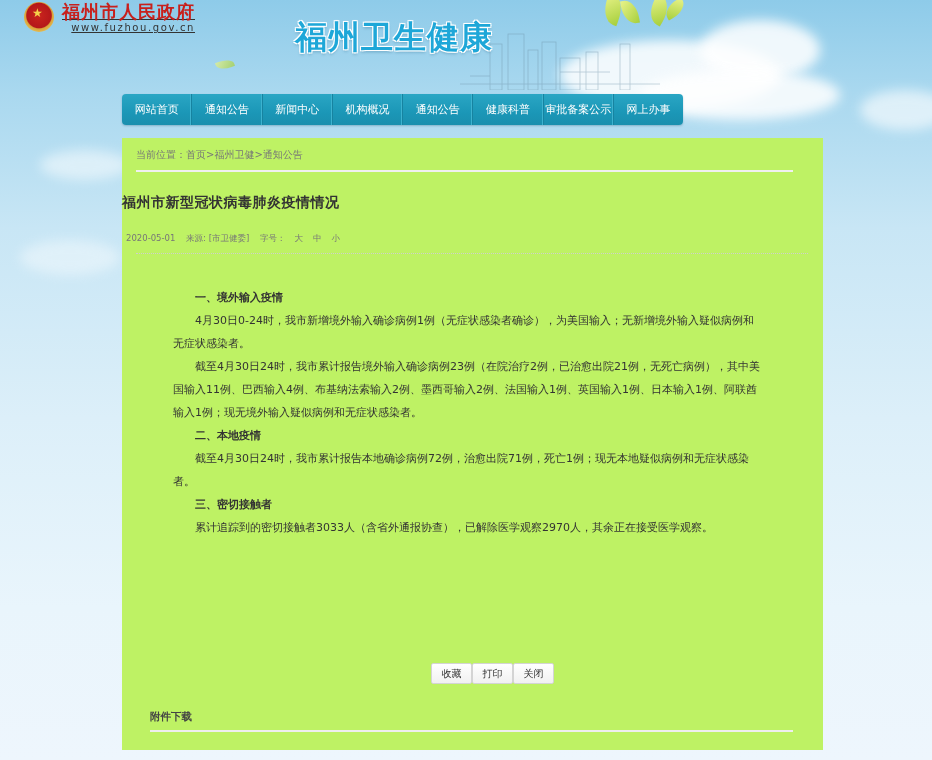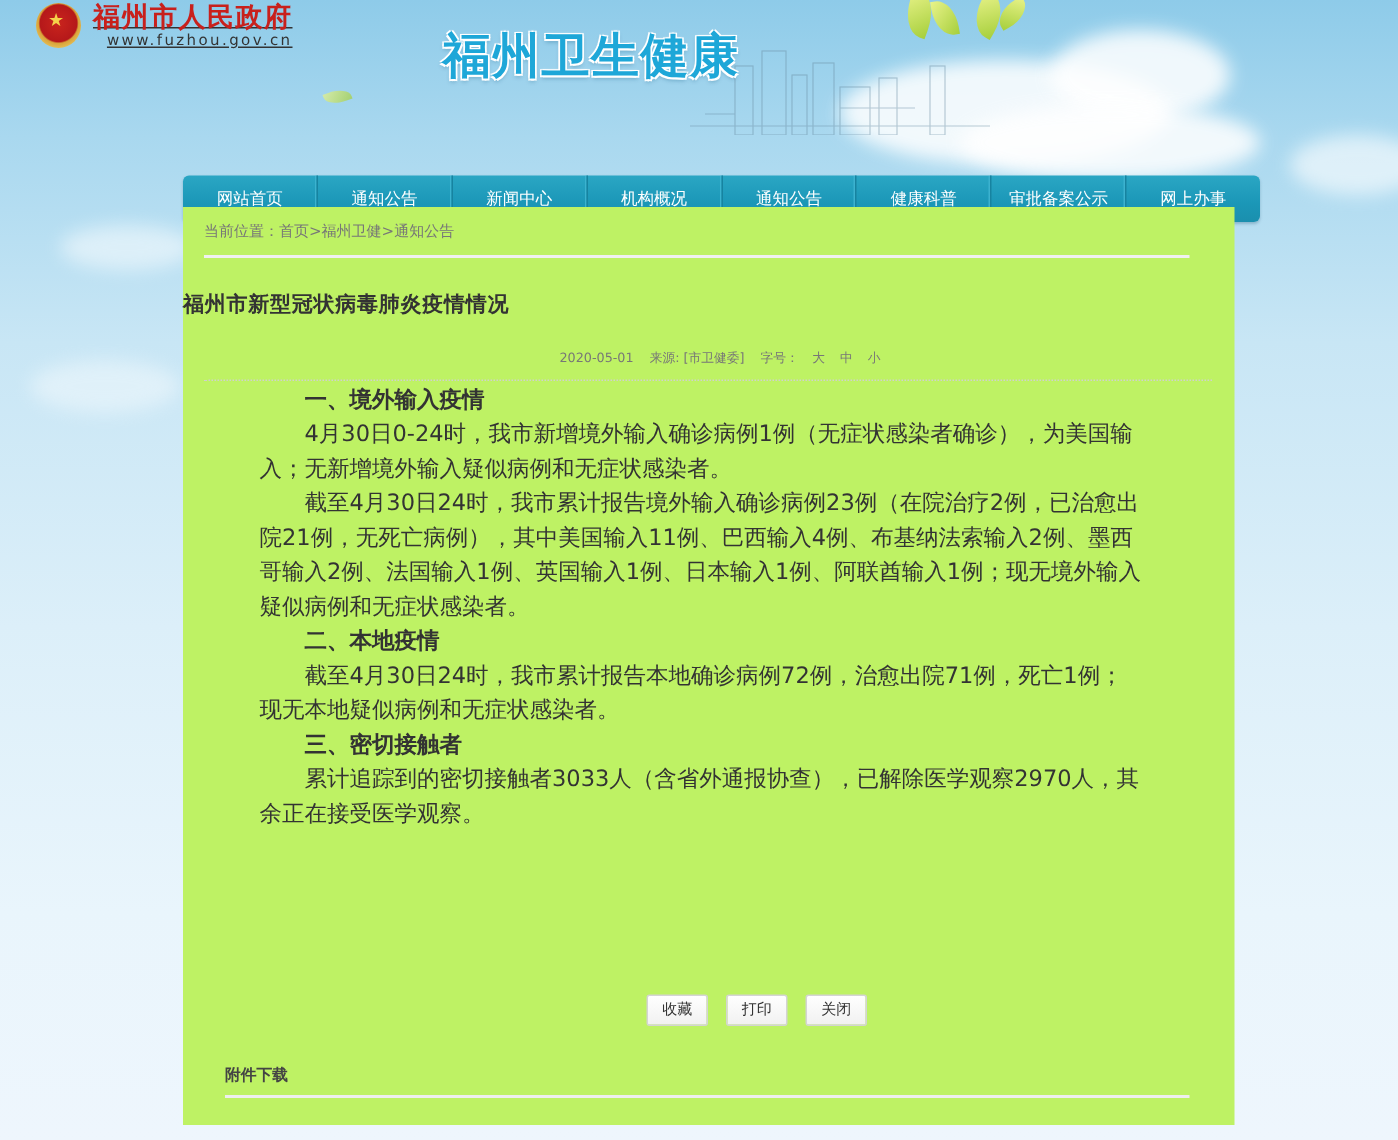--- a/index.html
+++ b/index.html
@@ -38,25 +38,24 @@
     font-size: 32px; font-weight: bold; color: #1ea7d8; letter-spacing: 1px;
     text-shadow: 0 0 2px #fff, 1px 1px 0 #ffffff, -1px -1px 0 #ffffff, 1px -1px 0 #fff, -1px 1px 0 #fff, 0 2px 3px rgba(0,80,120,0.35);
     font-family: "DejaVu Sans", sans-serif;
     text-align: center;
   }
   .skyline {
     position: absolute; left: 460px; top: 14px; width: 200px; height: 76px; opacity: 0.45;
   }
 
   .nav {
-    position: absolute; left: 122px; top: 94px; width: 718px; height: 31px;
+    position: absolute; left: 122px; top: 94px; width: 561px; height: 31px;
     background: linear-gradient(180deg, #2aa6c4 0%, #1b97b7 60%, #1a8fae 100%);
     border-radius: 4px; display: flex;
     box-shadow: 0 1px 2px rgba(0,60,90,0.25);
-    margin-top: 23px;
   }
   .nav-item {
     flex: 1; text-align: center; color: #ffffff; font-size: 11px; line-height: 31px;
     border-right: 1px solid #1783a0; box-shadow: inset -1px 0 0 #3cb2cf;
     cursor: pointer; letter-spacing: 0px;
   }
   .nav-item:last-child { border-right: none; box-shadow: none; }
 
   .panel {
     position: absolute; left: 122px; top: 138px; width: 701px; height: 612px;
@@ -68,39 +67,39 @@
     border-bottom: 2px solid #f0f0f0;
   }
   .breadcrumb span { color: #777; }
   .breadcrumb .bc-link { cursor: pointer; }
 
   .article-title {
     position: absolute; left: 0; top: 56px; width: 701px; 
     font-size: 14px; font-weight: bold; color: #333; letter-spacing: 0.5px;
   }
   .meta {
-    position: absolute; left: 0; top: 95px; width: 701px; text-align: center;
-    font-size: 8.5px; color: #777; padding-left: 16px;
+    position: absolute; left: 0; top: 95px; width: 701px; 
+    font-size: 8.5px; color: #777;
   }
   .meta span { margin: 0 4px; }
   .meta .size-opt { cursor: pointer; margin: 0 5px; }
   .dotted {
     position: absolute; left: 14px; top: 115px; width: 672px; height: 0;
     border-top: 1px dotted #cfcfcf;
   }
 
   .content {
-    position: absolute; left: 51px; top: 117px; width: 590px;
-    font-size: 15px; color: #333; line-height: 23px;
+    position: absolute; left: 51px; top: 148px; width: 590px;
+    font-size: 11px; color: #333; line-height: 23px;
   }
   .content p { text-indent: 2em; margin: 0; }
   .content p.heading { font-weight: bold; }
 
   .btn-row {
-    position: absolute; left: 269px; top: 525px; display: flex; gap: 12px; padding-left: 40px;
+    position: absolute; left: 269px; top: 525px; display: flex; gap: 0; padding-left: 40px;
   }
   .btn {
     width: 41px; height: 21px; border: 1px solid #d4d4d4; border-radius: 2px;
     background: linear-gradient(180deg, #ffffff 0%, #f1f1f1 100%);
     font-size: 10px; color: #333; text-align: center; line-height: 19px; cursor: pointer;
   }
 
   .attach {
     position: absolute; left: 28px; top: 572px; width: 643px;
     font-size: 10.5px; font-weight: bold; color: #444; height: 22px;

